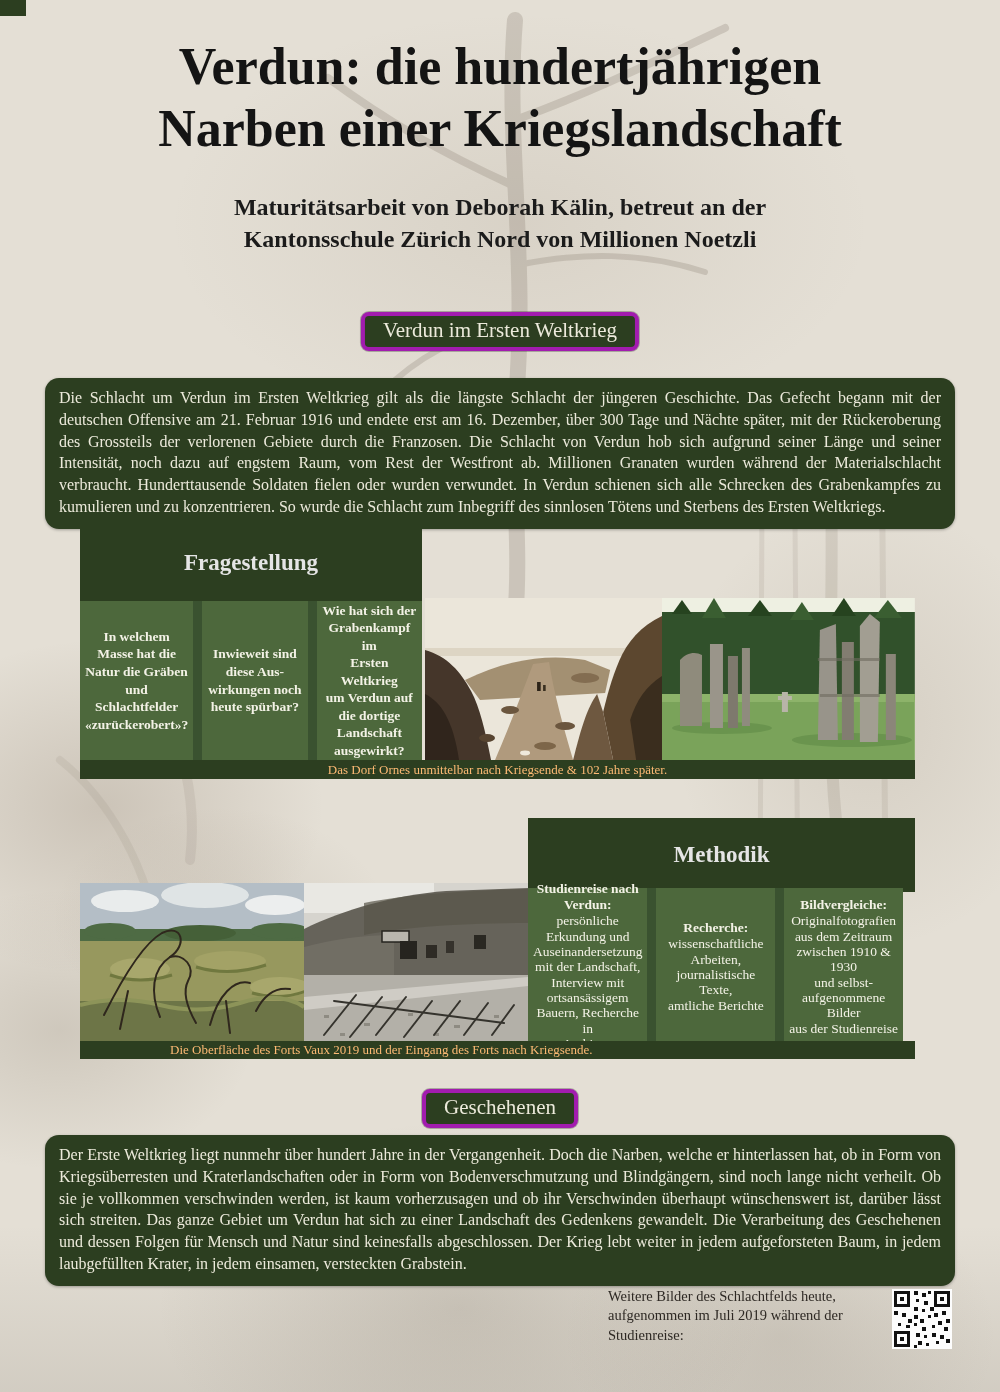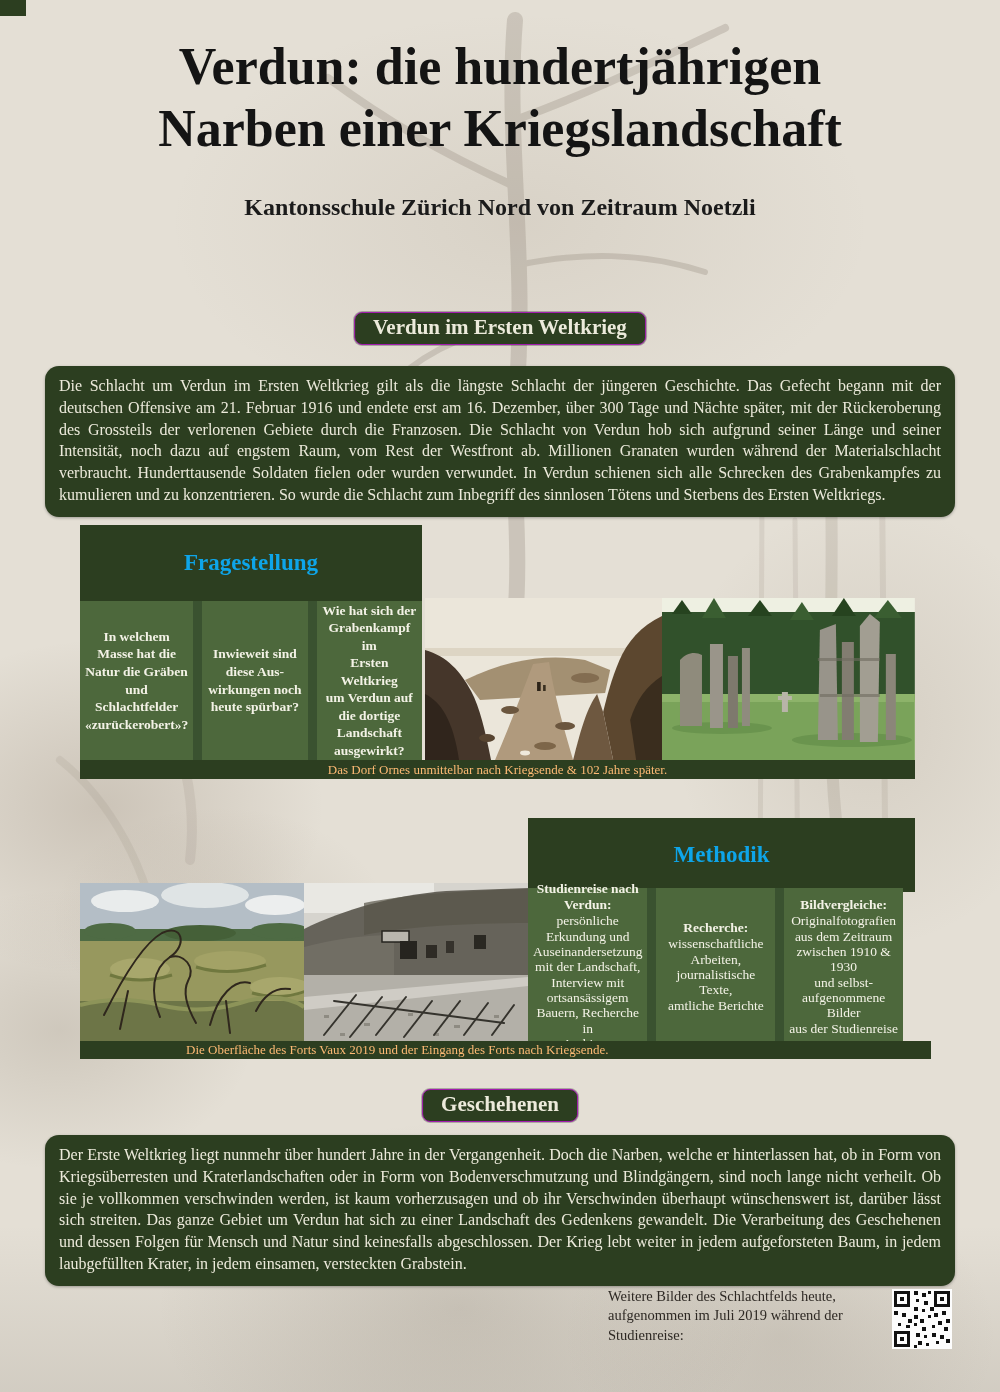--- a/index.html
+++ b/index.html
@@ -36,46 +36,46 @@
     font-size:52px;font-weight:bold;color:#141414;line-height:1.2;
   }
   .subtitle{
     position:absolute;top:192px;left:0;width:1000px;text-align:center;
     font-size:24px;font-weight:bold;color:#1b1b1b;line-height:1.32;
   }
 
   .banner{
     position:absolute;left:50%;transform:translateX(-50%);
     background:var(--dark-green,#2c3e20);
-    border:1px solid #a21caf;border-radius:8px;
+    border:4px solid #a21caf;border-radius:8px;
     color:var(--light-text,#eceadb);
-    font-size:21px;font-weight:bold;
+    font-size:21px;font-weight:normal;
     padding:2px 18px 4px 18px;white-space:nowrap;
     box-shadow:0 0 0 1px rgba(0,0,0,.25);
     text-align:center;
   }
   .banner-weltkrieg{top:312px;}
   .banner-erkenntnisse{top:1089px;}
 
   .text-panel{
     position:absolute;left:45px;width:882px;
     background:var(--dark-green,#2c3e20);
     border-radius:14px;
     color:var(--light-text,#eceadb);
     font-size:16px;line-height:1.36;text-align:justify;
     padding:9px 14px 11px 14px;
     box-shadow:0 1px 3px rgba(0,0,0,.3);
   }
-  .panel-1{top:366px;}
+  .panel-1{top:378px;}
   .panel-2{top:1135px;}
 
   .section-header{
     position:absolute;background:var(--dark-green,#2c3e20);
     display:flex;align-items:center;justify-content:center;
-    color:#0ea5e9;font-size:23px;font-weight:bold;
+    color:#e5e5e5;font-size:23px;font-weight:bold;
   }
   .frag-header{left:80px;top:525px;width:342px;height:76px;}
   .meth-header{left:528px;top:818px;width:387px;height:74px;}
 
   .col-strip{
     position:absolute;background:#3a5230;display:flex;gap:9px;
   }
   .frag-questions{left:80px;top:601px;width:342px;height:159px;}
   .meth-cols{left:528px;top:888px;width:375px;height:157px;}
   .col{
@@ -91,21 +91,21 @@
   .photo-row{position:absolute;display:flex;}
   .frag-photos{left:425px;top:598px;width:490px;height:162px;}
   .meth-photos{left:80px;top:883px;width:448px;height:158px;}
   .photo-row svg{display:block;height:100%;}
 
   .caption-strip{
     position:absolute;background:var(--dark-green,#2c3e20);
     color:#fdba74;font-size:13px;display:flex;align-items:center;
   }
   .caption-1{left:80px;top:760px;width:835px;height:19px;justify-content:center;}
-  .caption-2{left:80px;top:1041px;width:835px;height:18px;justify-content:flex-start;padding-left:16px;}
+  .caption-2{left:80px;top:1041px;width:835px;height:18px;justify-content:flex-start;padding-left:0;}
   .caption-2 span{margin-left:90px;}
 
   .footer-note{
     position:absolute;top:1287px;right:112px;width:280px;
     text-align:left;font-size:14.5px;line-height:1.34;color:#2d2823;
     white-space:pre-line;
   }
   .qr{position:absolute;left:892px;top:1289px;width:60px;height:60px;}
 </style>
 </head>
@@ -129,21 +129,22 @@
       <path d="M60,760 C110,800 150,870 160,950" stroke-width="8" opacity="0.45"></path>
     </g>
   </svg>
   <div class="corner-mark"></div>
 
   <div class="title">
     <div>Verdun: die hundertjährigen</div>
     <div>Narben einer Kriegslandschaft</div>
   </div>
   <div class="subtitle">
-    <div>Kantonsschule Zürich Nord von Zeitraum Noetzli</div>
+    <div>Maturitätsarbeit von Deborah Kälin, betreut an der</div>
+    <div>Kantonsschule Zürich Nord von Millionen Noetzli</div>
   </div>
 
   <div class="banner banner-weltkrieg">Verdun im Ersten Weltkrieg</div>
   <div class="text-panel panel-1">Die Schlacht um Verdun im Ersten Weltkrieg gilt als die längste Schlacht der jüngeren Geschichte. Das Gefecht begann mit der deutschen Offensive am 21. Februar 1916 und endete erst am 16. Dezember, über 300 Tage und Nächte später, mit der Rückeroberung des Grossteils der verlorenen Gebiete durch die Franzosen. Die Schlacht von Verdun hob sich aufgrund seiner Länge und seiner Intensität, noch dazu auf engstem Raum, vom Rest der Westfront ab. Millionen Granaten wurden während der Materialschlacht verbraucht. Hunderttausende Soldaten fielen oder wurden verwundet. In Verdun schienen sich alle Schrecken des Grabenkampfes zu kumulieren und zu konzentrieren. So wurde die Schlacht zum Inbegriff des sinnlosen Tötens und Sterbens des Ersten Weltkriegs.</div>
 
   <div class="section-header frag-header">
     <span>Fragestellung</span>
   </div>
   <div class="col-strip frag-questions">
     <div class="col">

